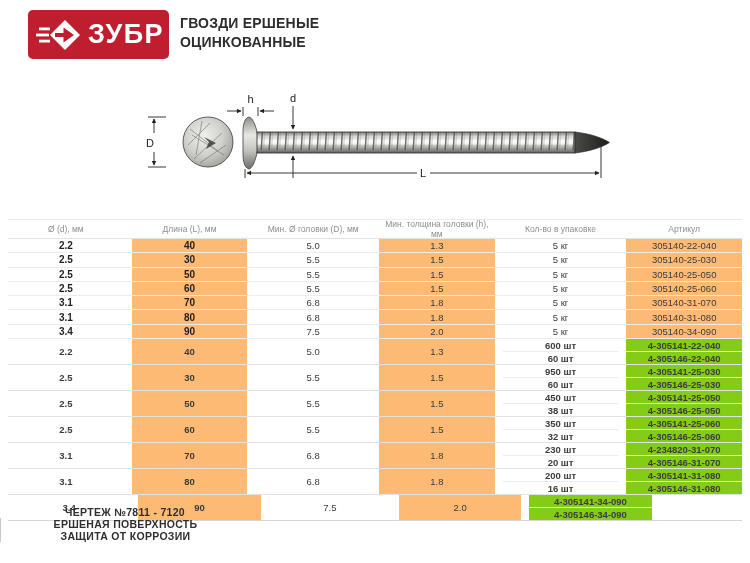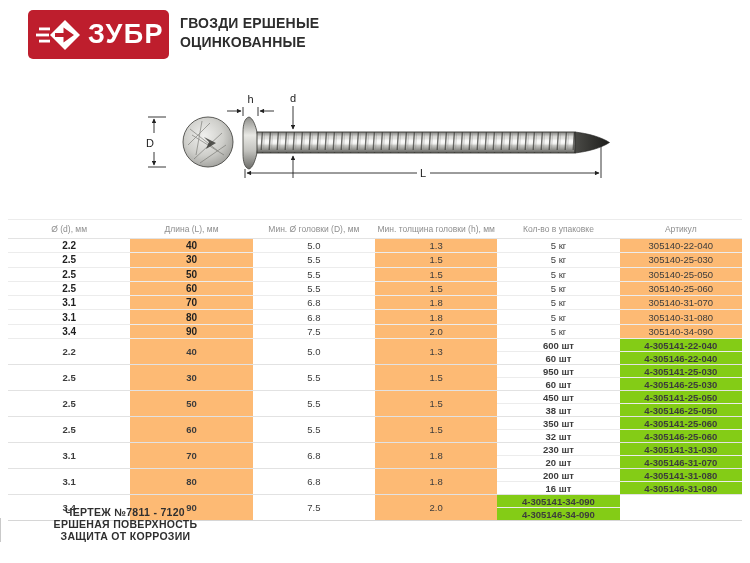--- a/index.html
+++ b/index.html
@@ -19,21 +19,21 @@
     margin-left:6px;line-height:1;transform:scaleY(1.05);
   }
   .title-block{position:absolute;left:180px;top:14px;}
   .title-block div{
     font-size:14px;font-weight:bold;color:#2d2d2d;line-height:19px;letter-spacing:.2px;
   }
   
   .diagram{position:absolute;left:130px;top:85px;width:490px;height:110px;}
   
   .spec-table{position:absolute;left:8px;top:219px;width:734px;border-top:1px solid #ececec;}
-  .t-row{display:flex;width:100%;}
+  .t-row{display:flex;width:100%;gap:8px;}
   .t-cell{
     width:16.6667%;display:flex;align-items:center;justify-content:center;
     text-align:center;box-sizing:border-box;
   }
   .t-cell.shade{background:#fdba74;}
   .hdr-row{height:18px;border-bottom:1px solid #e3e3e3;}
   .hdr-row .t-cell{font-size:8.5px;color:#8e8e8e;background:#fff;}
   .simple-row{height:13.3px;border-bottom:1px solid #ececec;}
   .simple-row .t-cell{font-size:9.5px;color:#3c3c3c;}
   .t-cell.emph{font-size:10px;font-weight:bold;color:#1f1f1f;}
@@ -298,21 +298,21 @@
   <div class="t-row group-row">
     <div class="t-cell emph">3.1</div>
     <div class="t-cell emph shade">70</div>
     <div class="t-cell">6.8</div>
     <div class="t-cell shade">1.8</div>
     <div class="pack-col">
       <div class="sub first">230 шт</div>
       <div class="sub">20 шт</div>
     </div>
     <div class="pack-col shade">
-      <div class="sub first">4-305141-31-030</div>
+      <div class="sub first">4-234820-31-070</div>
       <div class="sub">4-305146-31-070</div>
     </div>
   </div>
 
   <div class="t-row group-row">
     <div class="t-cell emph">3.1</div>
     <div class="t-cell emph shade">80</div>
     <div class="t-cell">6.8</div>
     <div class="t-cell shade">1.8</div>
     <div class="pack-col">

